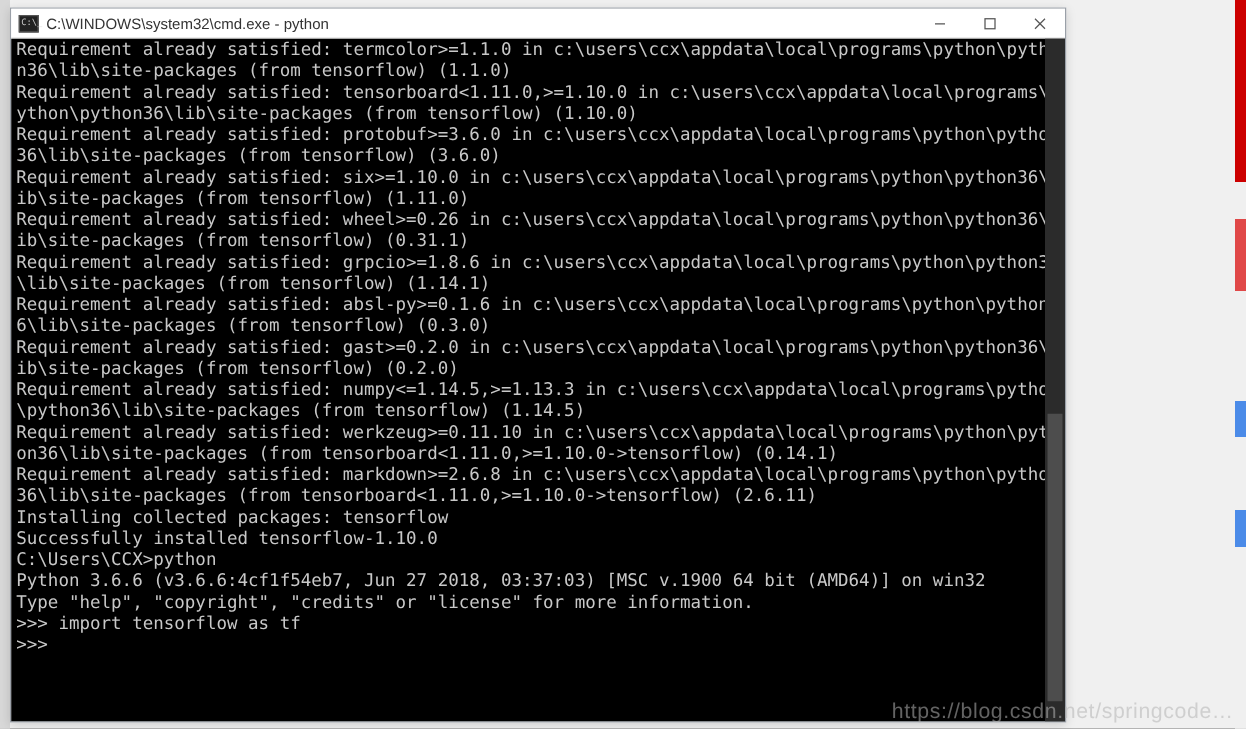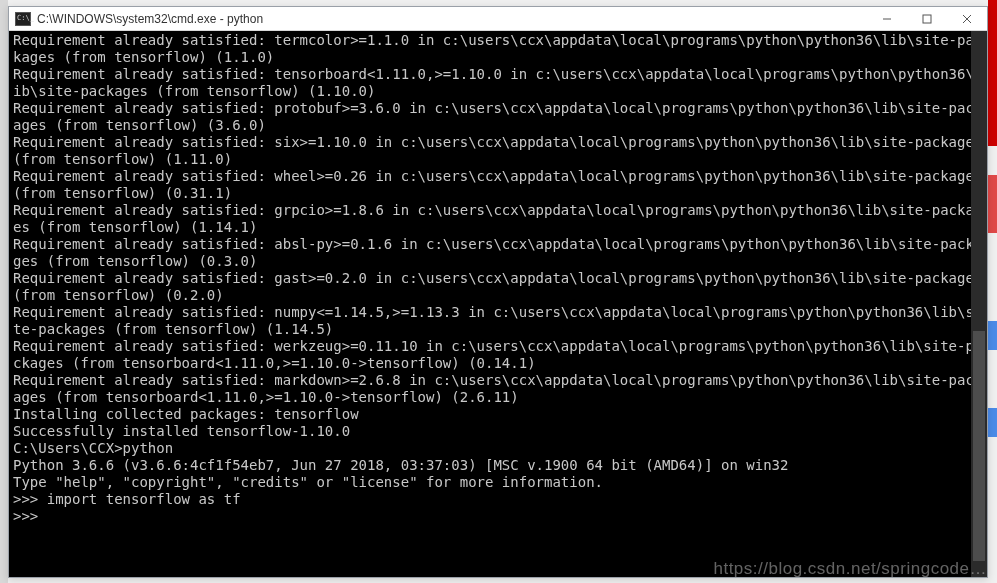--- a/index.html
+++ b/index.html
@@ -8,21 +8,21 @@
     background: #f0f0f0;
     width: 997px;
     height: 583px;
     position: relative;
     overflow: hidden;
   }
   .window {
     position: absolute;
     left: 8px;
     top: 6px;
-    width: 980px;
+    width: 845px;
     height: 572px;
     background: #fff;
     border: 1px solid #9aa0a8;
     box-shadow: 0 2px 8px rgba(0,0,0,0.15);
     display: flex;
     flex-direction: column;
   }
   .titlebar {
     height: 24px;
     background: #ffffff;

